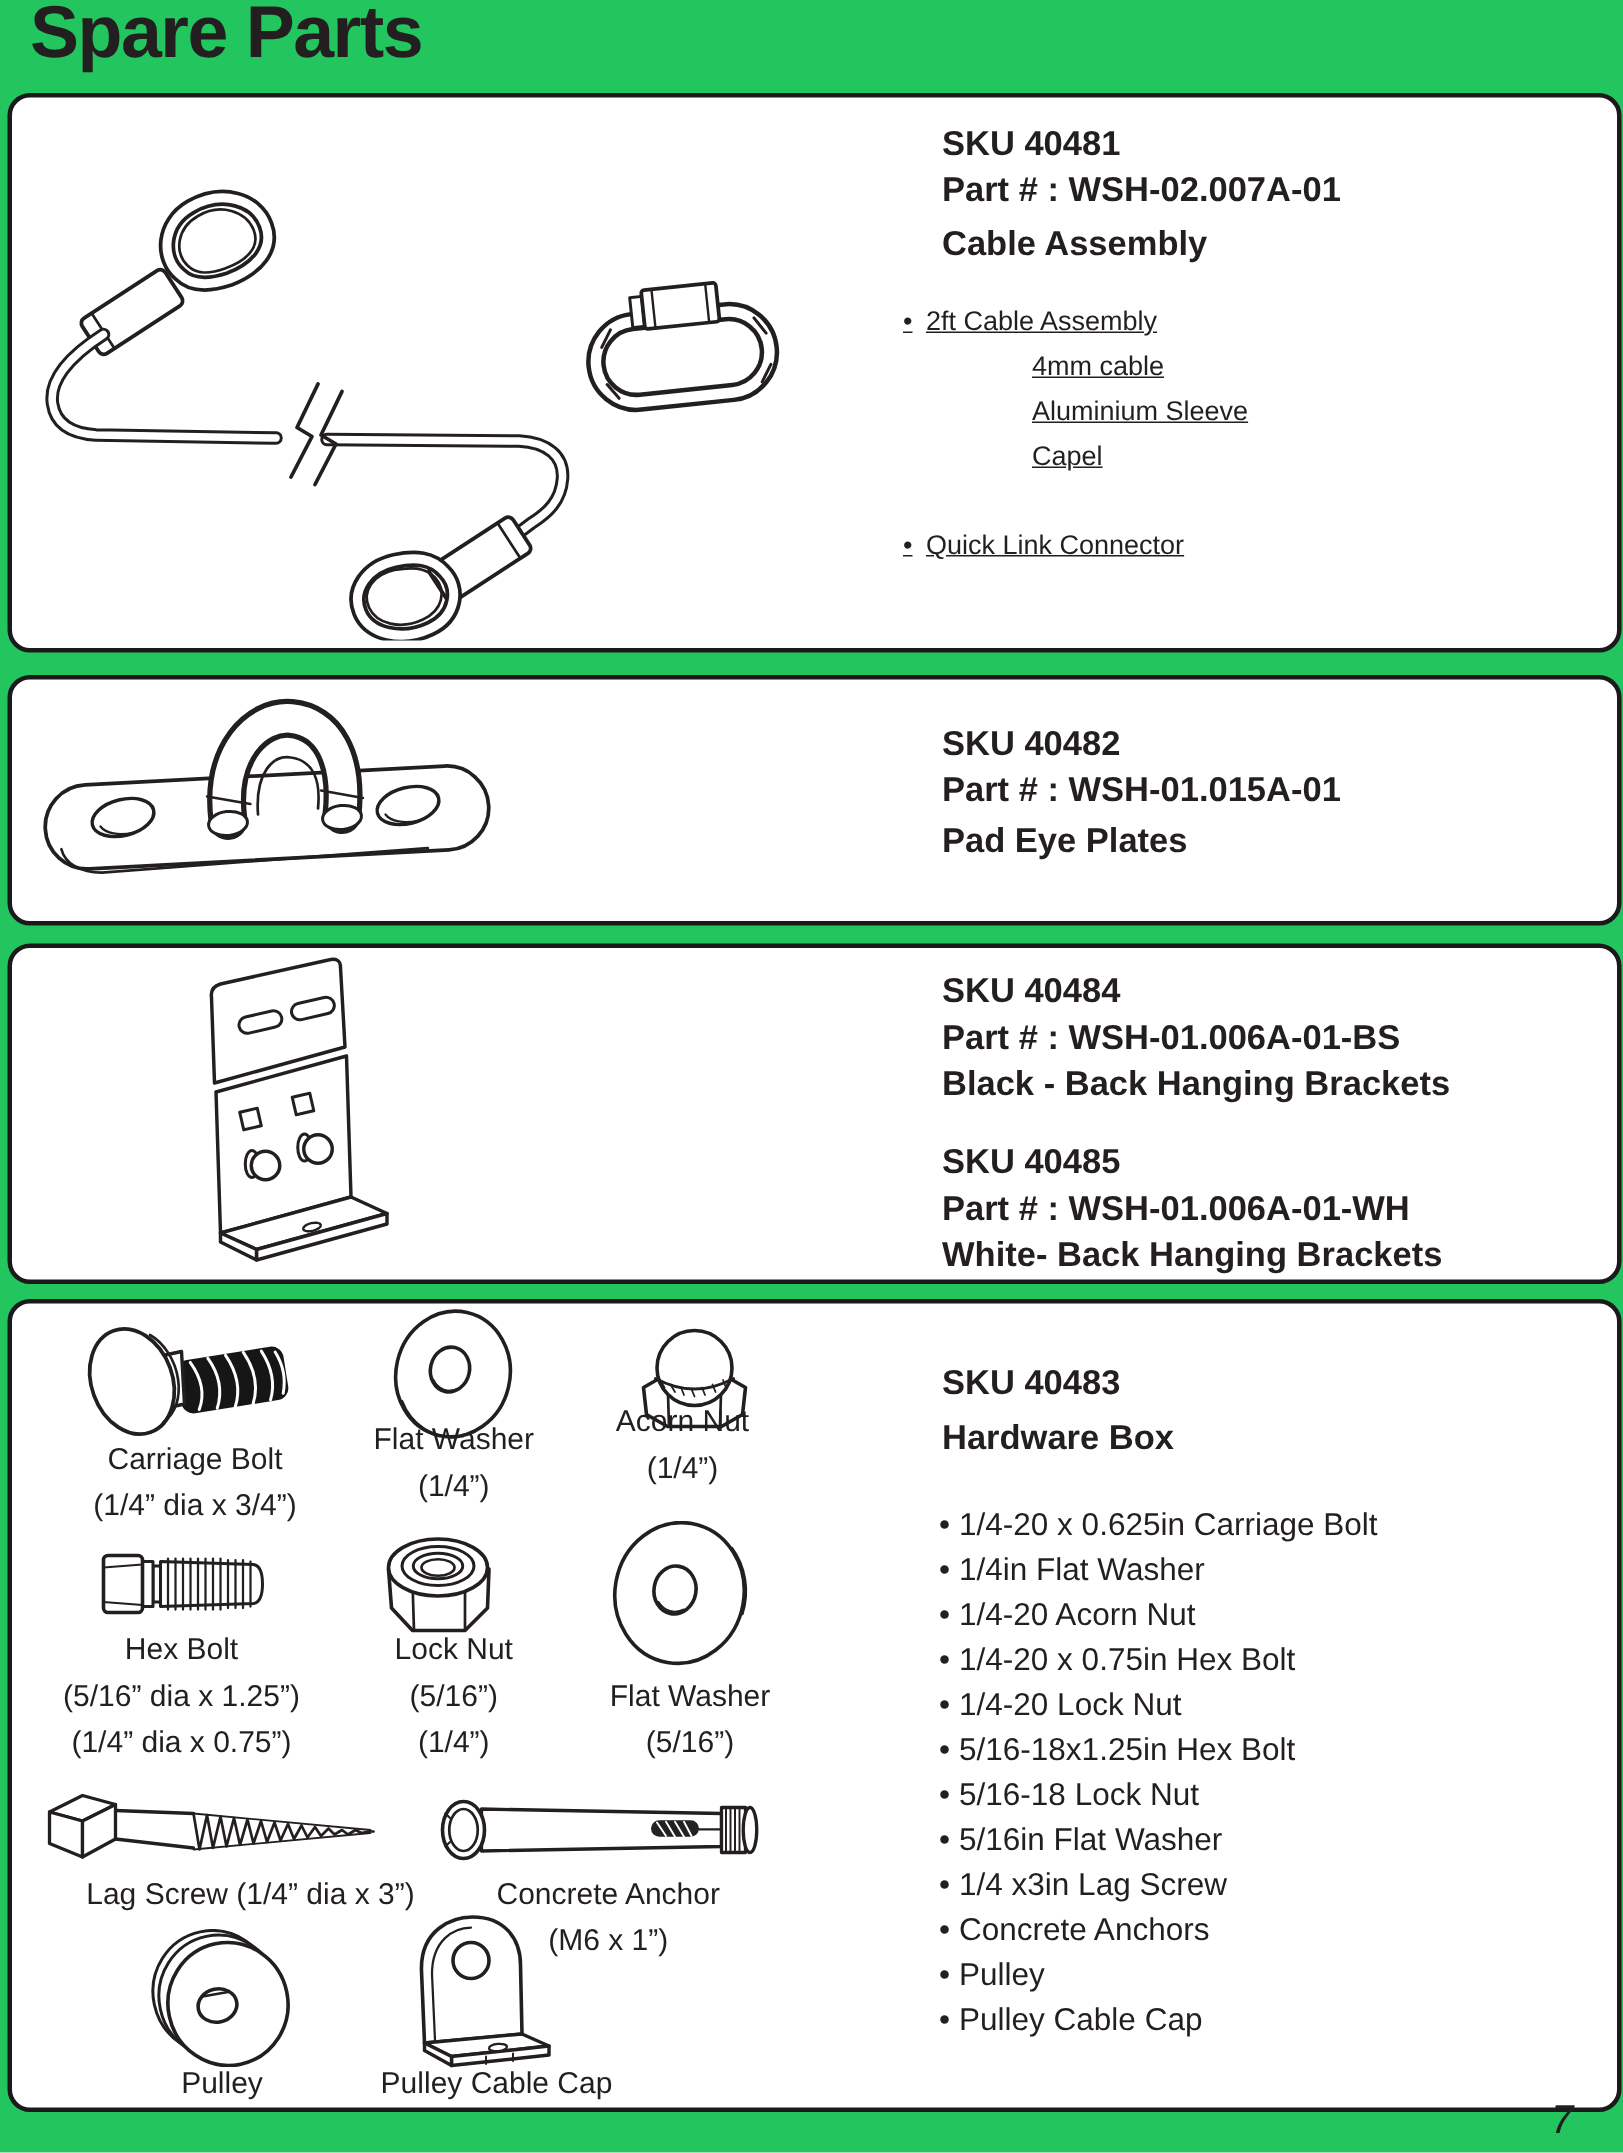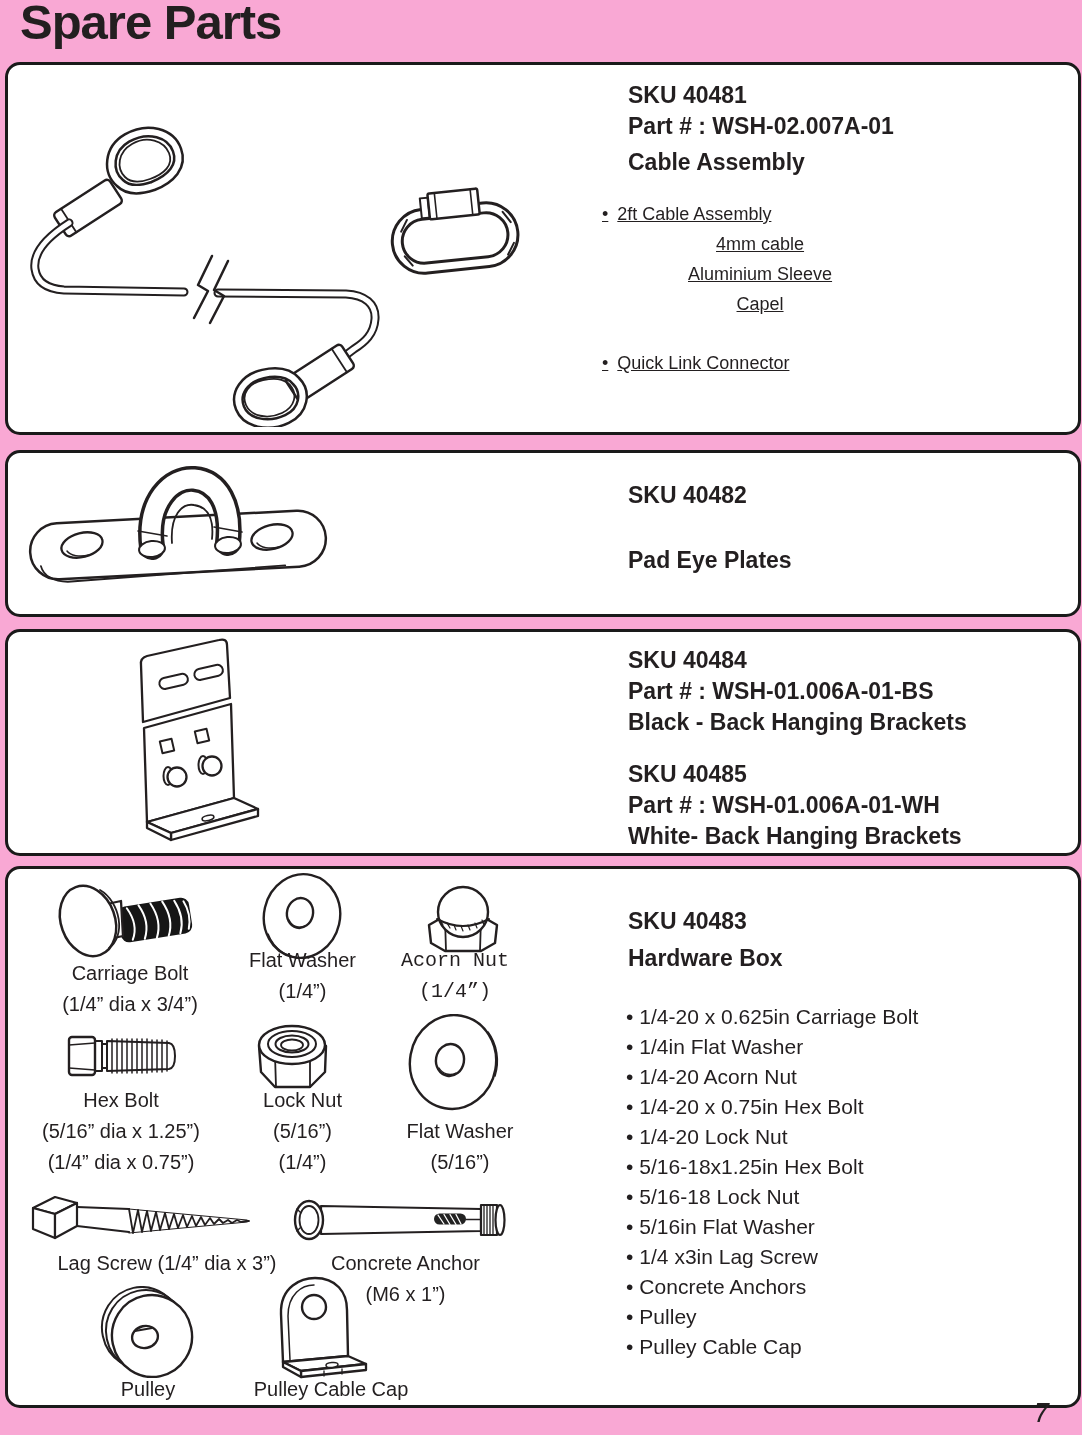--- a/index.html
+++ b/index.html
@@ -1,29 +1,29 @@
 <!DOCTYPE html>
 <html><head>
 <meta charset="utf-8">
 <style>
   html,body{margin:0;padding:0;background:#fff;}
-  .page{position:relative;width:1082px;height:1435px;background:#f9a8d4;overflow:hidden;
+  .page{position:relative;width:1082px;height:1435px;background:#22c55e;overflow:hidden;
         font-family:"Liberation Sans",sans-serif;color:#231f20;}
   .page-title{position:absolute;top:-6px;left:20px;margin:0;font-size:49px;font-weight:bold;
         letter-spacing:-1px;color:#231f20;}
   .box{position:absolute;left:5px;width:1070px;border:3px solid #1a1a1a;border-radius:15px;background:#fff;}
   #box-cable{top:62px;height:367px;}
   #box-padeye{top:450px;height:161px;}
   #box-bracket{top:629px;height:221px;}
   #box-hardware{top:866px;height:536px;}
   .hblock{position:absolute;left:620px;font-size:23px;font-weight:bold;line-height:31px;white-space:nowrap;}
   .nameline{position:absolute;left:620px;font-size:23px;font-weight:bold;white-space:nowrap;}
   .bullets{position:absolute;left:594px;font-size:18px;line-height:30px;text-decoration:underline;}
   .bullets .li::before{content:"\2022";margin-right:9px;}
-  .bullets .sub{margin-left:86px;text-align:center;}
+  .bullets .sub{margin-left:86px;}
   .bullets .gap{height:29px;}
   .hw-items{position:absolute;left:618px;font-size:21px;line-height:30px;}
   .hw-items .li::before{content:"\2022";margin-right:6px;}
   .figlabel{position:absolute;text-align:center;font-size:20px;line-height:31px;white-space:nowrap;}
   .fig{position:absolute;}
   svg{display:block;}
   .pageno{position:absolute;left:1034px;top:1398px;font-size:27px;font-style:italic;}
 </style>
 </head>
 <body>
@@ -103,20 +103,21 @@
       <path d="M130,84 C124,38 150,14 172,16 C196,18 210,42 206,80" stroke-width="26"></path>
       <path d="M130,84 C124,38 150,14 172,16 C196,18 210,42 206,80" stroke="#fff" stroke-width="19"></path>
       <path d="M150,80 C148,52 160,40 172,42 C186,44 192,56 190,76" stroke-width="1.8"></path>
       <path d="M116,68 L145,73" stroke-width="1.6"></path>
       <path d="M192,64 L220,69" stroke-width="1.6"></path>
       <ellipse cx="130" cy="86" rx="13" ry="8" transform="rotate(-6 130 86)" fill="#fff" stroke-width="2"></ellipse>
       <ellipse cx="206" cy="82" rx="13" ry="8" transform="rotate(-6 206 82)" fill="#fff" stroke-width="2"></ellipse>
     </svg>
     <div class="hblock" style="top:27px;">
       <div>SKU 40482</div>
+      <div>Part # : WSH-01.015A-01</div>
     </div>
     <div class="nameline" style="top:94px;">Pad Eye Plates</div>
   </section>
 
   <section class="box" id="box-bracket">
     <svg class="fig" style="left:122px;top:3px;" width="150" height="213" viewBox="0 0 150 213" fill="none" stroke="#231f20" stroke-linecap="round" stroke-linejoin="round">
       <path d="M11,30 Q10,23 17,21 L89,5 Q97,3 97,10 L100,63 L13,87 Z" fill="#fff" stroke-width="2.3"></path>
       <rect x="29" y="41" width="29" height="11" rx="5.5" transform="rotate(-13 43 46)" fill="#fff" stroke-width="2"></rect>
       <rect x="64" y="32" width="29" height="11" rx="5.5" transform="rotate(-13 78 37)" fill="#fff" stroke-width="2"></rect>
       <path d="M14,93 L101,69 L104,163 L17,187 Z" fill="#fff" stroke-width="2.3"></path>
@@ -244,21 +245,21 @@
     </svg>
 
     <div class="figlabel" style="left:27px;top:76px;width:190px;margin-top:13px;">
       <div>Carriage Bolt</div>
       <div>(1/4” dia x 3/4”)</div>
     </div>
     <div class="figlabel" style="left:212px;top:76px;width:165px;">
       <div>Flat Washer</div>
       <div>(1/4”)</div>
     </div>
-    <div class="figlabel" style="left:367px;top:76px;width:160px;font-family:Liberation Mono, monospace;">
+    <div class="figlabel" style="left:367px;top:64px;width:160px;">
       <div>Acorn Nut</div>
       <div>(1/4”)</div>
     </div>
     <div class="figlabel" style="left:8px;top:216px;width:210px;">
       <div>Hex Bolt</div>
       <div>(5/16” dia x 1.25”)</div>
       <div>(1/4” dia x 0.75”)</div>
     </div>
     <div class="figlabel" style="left:212px;top:216px;width:165px;">
       <div>Lock Nut</div>

